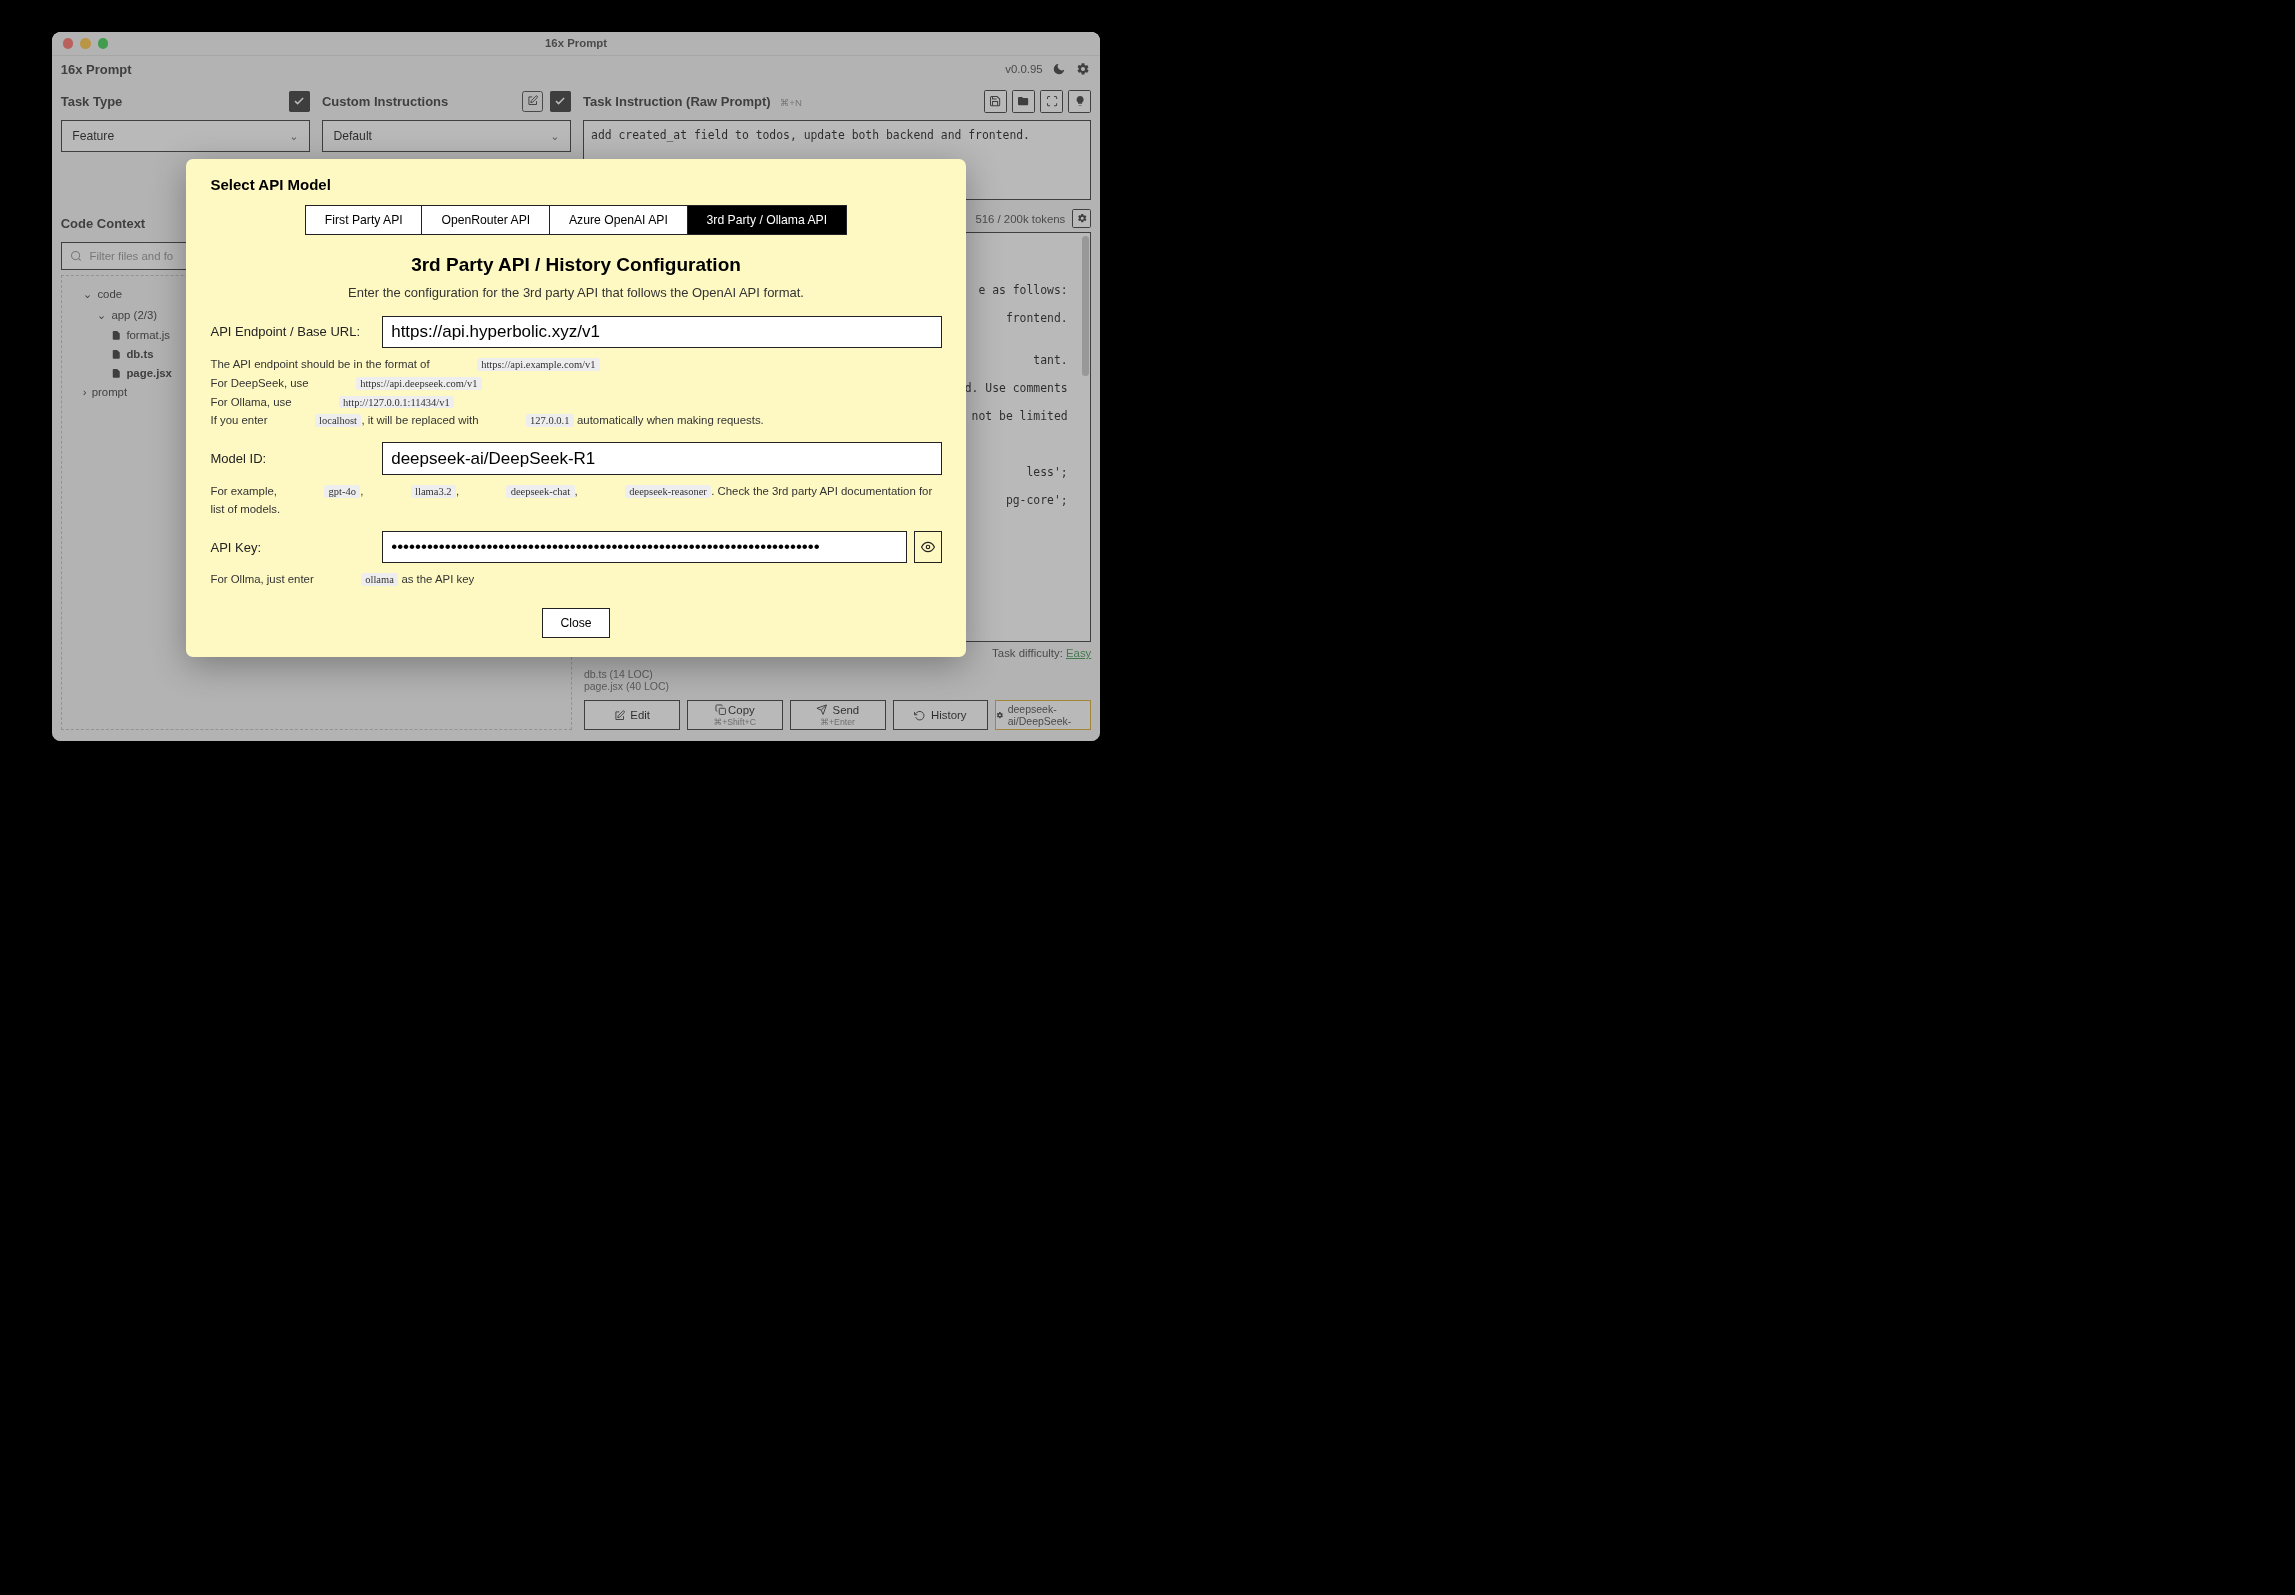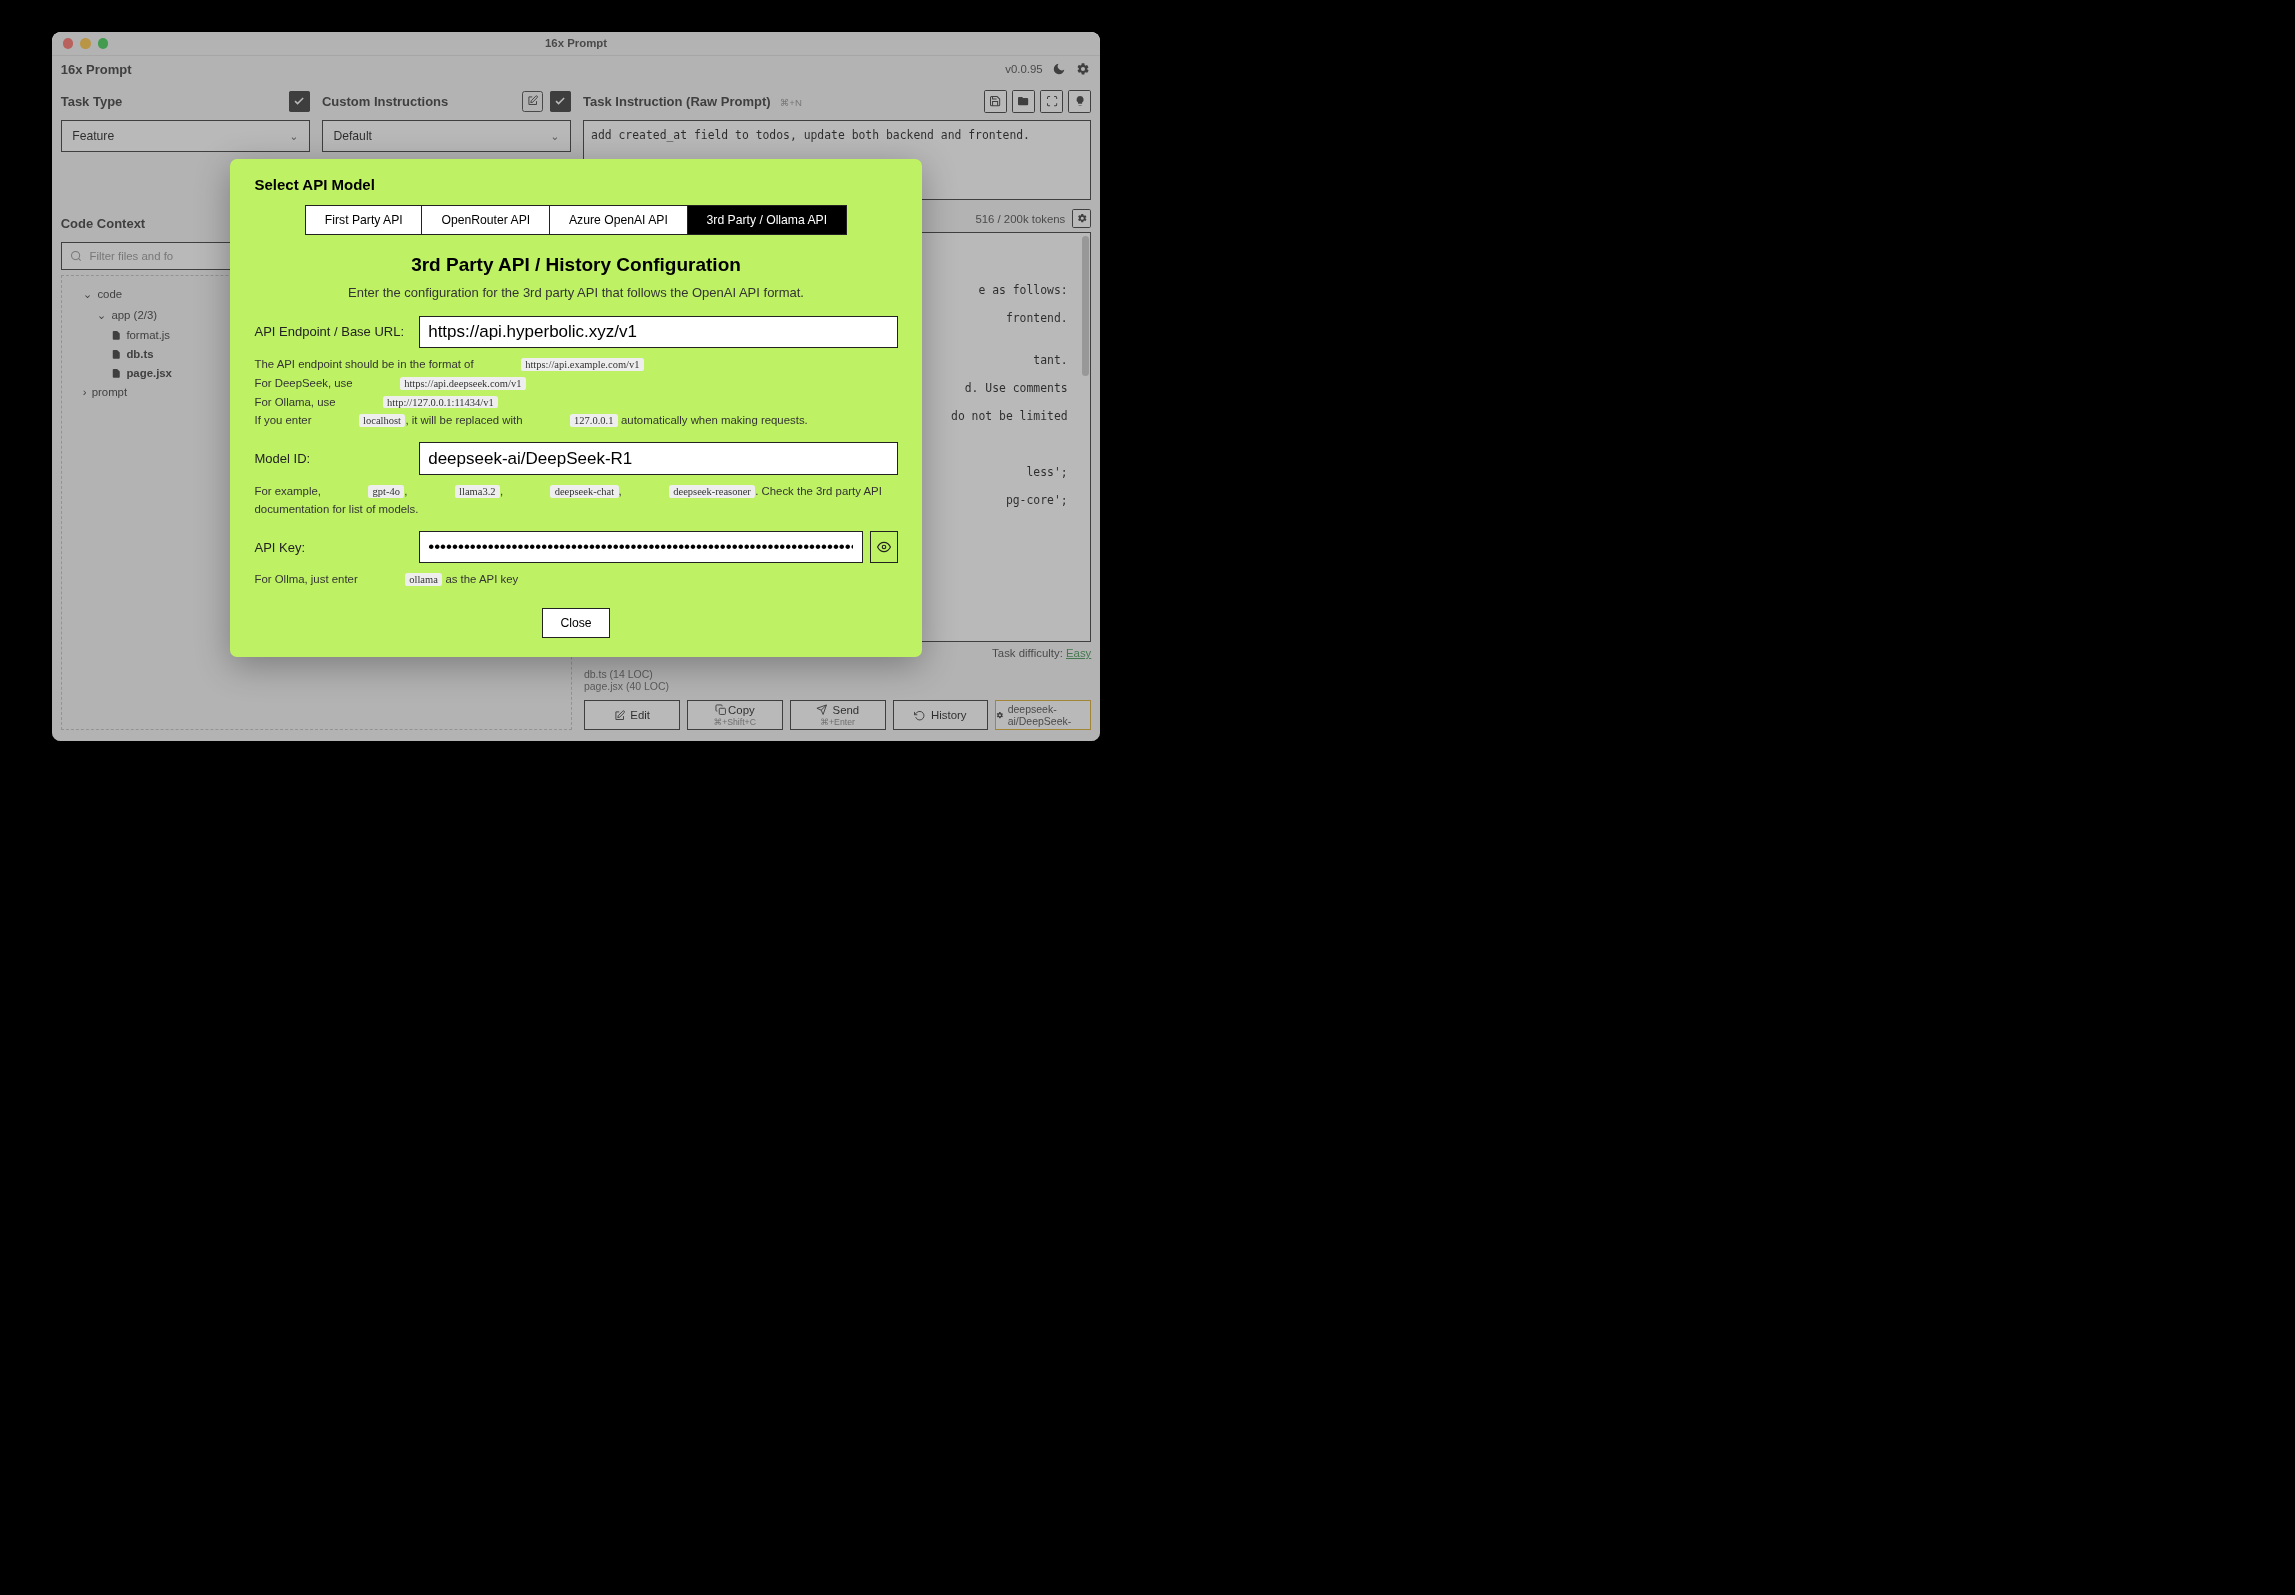--- a/index.html
+++ b/index.html
@@ -166,40 +166,40 @@
 .overlay {
   position: absolute;
   inset: 0;
   background: rgba(100,100,100,0.45);
   display: flex;
   align-items: flex-start;
   justify-content: center;
   padding-top: 127px;
 }
 .modal {
-  width: 692px;
-  background: #bef264;
+  width: 780px;
+  background: #fef9c3;
   border-radius: 7px;
   padding: 17.5px 24.5px 19px 24.5px;
   box-shadow: 0 8.7px 35px rgba(0,0,0,0.3);
 }
 .modal-title { font-size: 15px; font-weight: 700; margin-bottom: 12.2px; }
 .tab-row { display: flex; justify-content: center; margin-bottom: 19px; }
 .tab {
   border: 1.3px solid #222;
   padding: 7px 19px;
   font-size: 12.2px;
   background: #fff;
   margin-left: -1.3px;
 }
 .tab:first-child { margin-left: 0; }
 .tab.active { background: #000; color: #fff; }
 .modal-h2 { text-align: center; font-size: 19px; font-weight: 700; margin-bottom: 8.7px; }
 .modal-sub { text-align: center; font-size: 13px; color: #333; margin-bottom: 15.7px; }
-.form-row { display: flex; align-items: center; gap: 7px; margin-bottom: 7px; }
+.form-row { display: flex; align-items: center; gap: 14px; margin-bottom: 7px; }
 .form-label { width: 157px; font-size: 13px; color: #222; }
 .form-input {
   flex: 1;
   border: 1.3px solid #222;
   padding: 5.2px 8.7px;
   font-size: 17px;
   font-family: inherit;
 }
 .hint { font-size: 11.4px; color: #333; line-height: 1.6; margin-bottom: 12.2px; }
 .hint code, code.inline { background: #eee; padding: 0.9px 4.4px; border-radius: 2.6px; font-family: Liberation Serif, serif; font-size: 10.5px; margin-left: 44px; }

